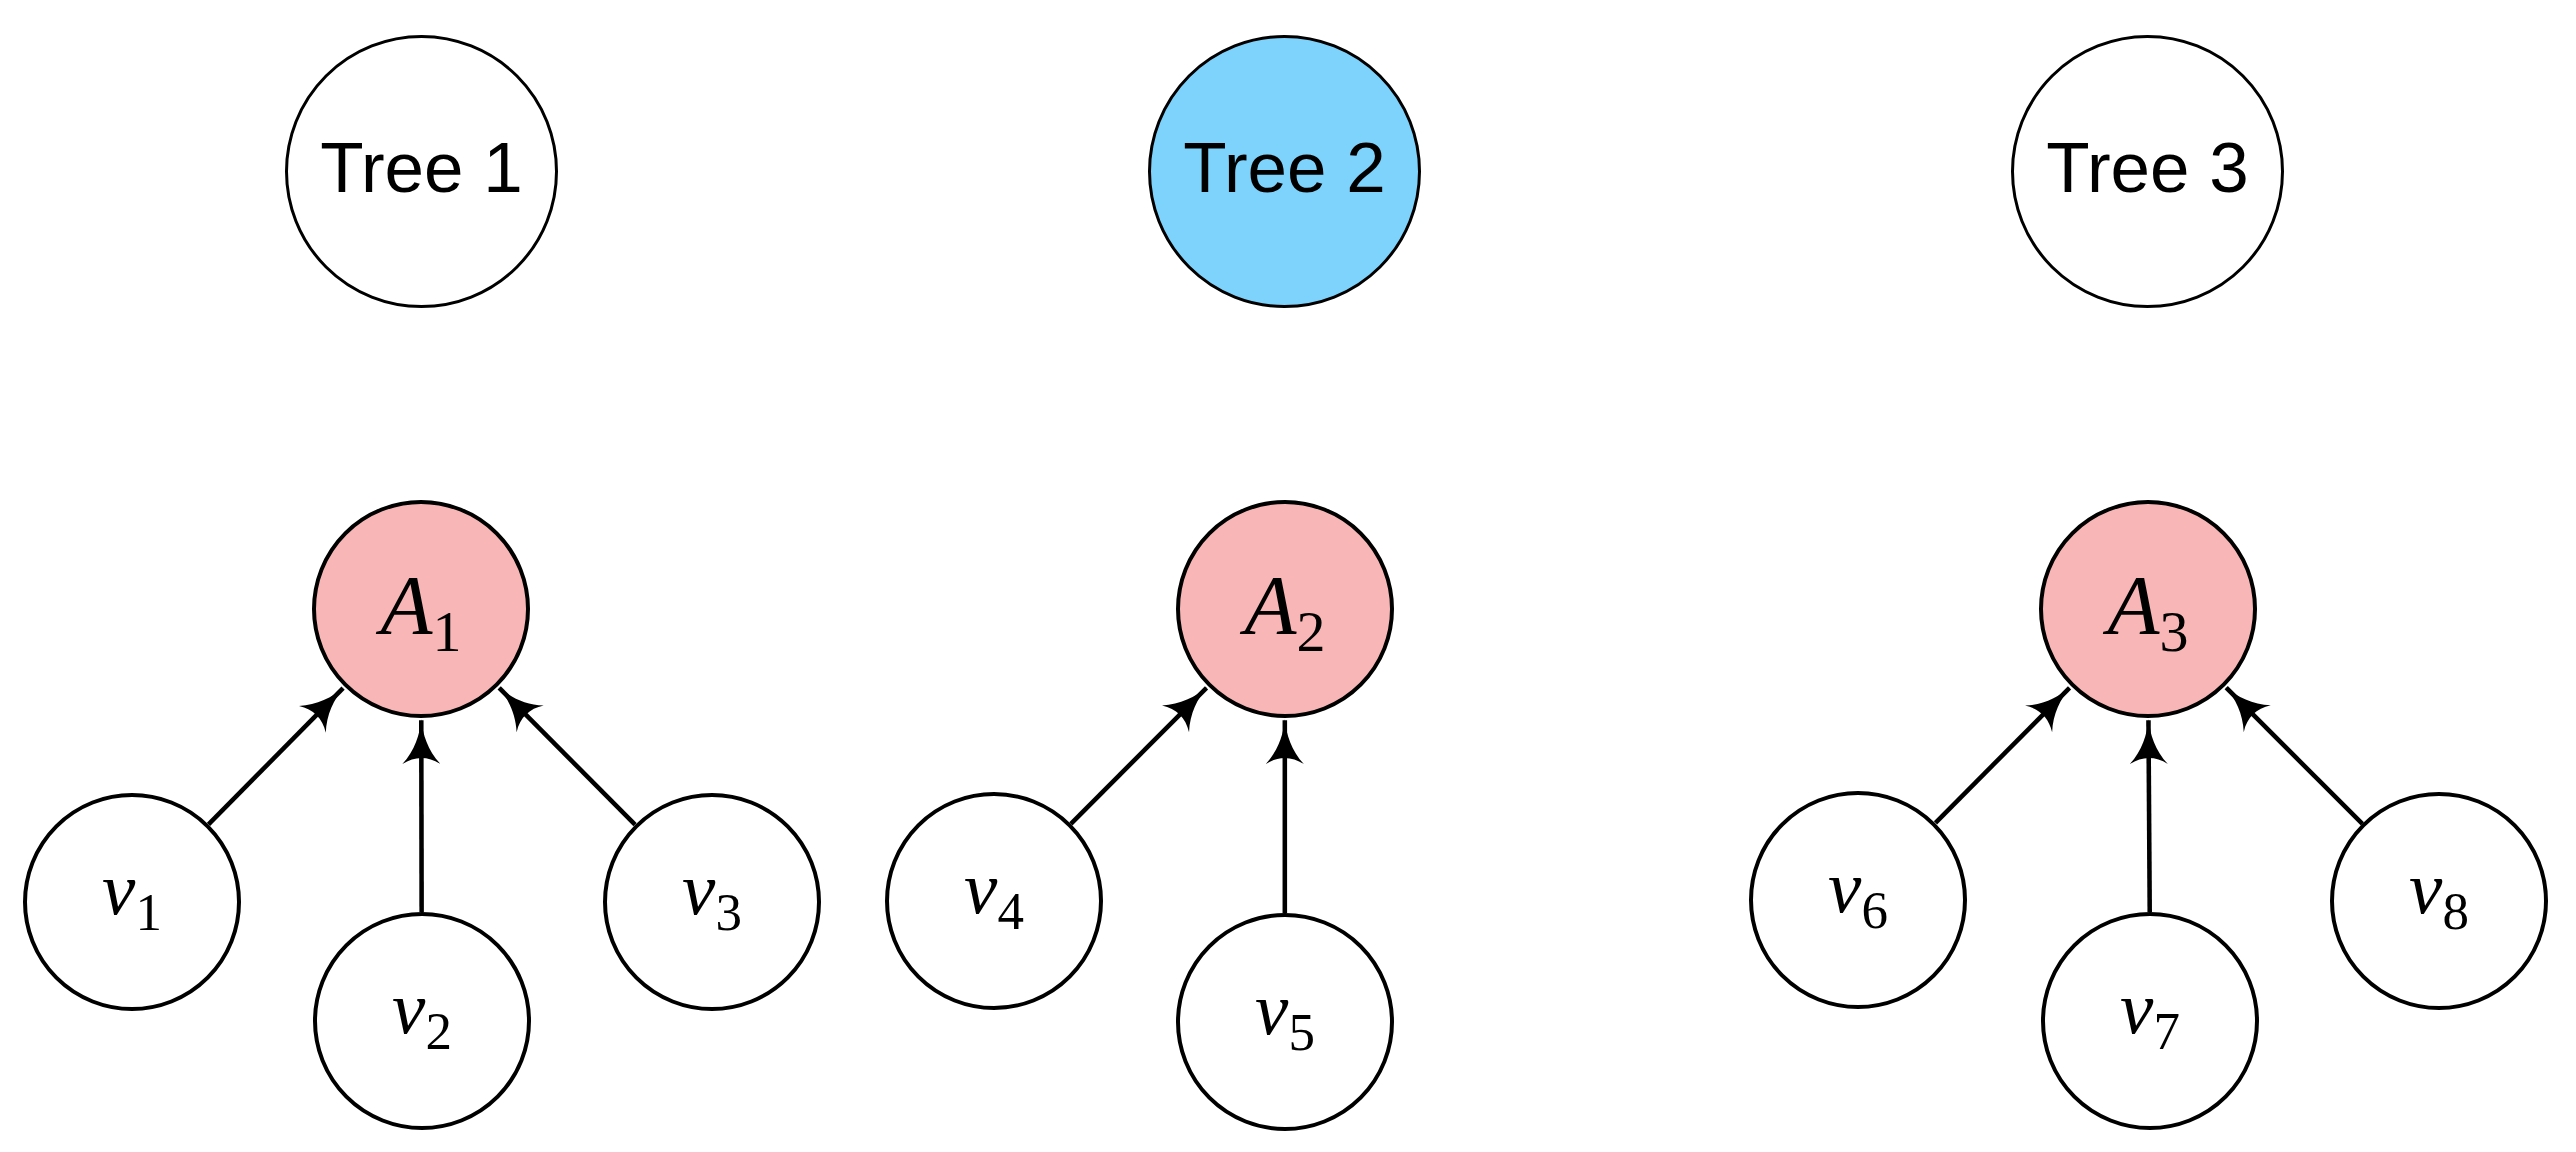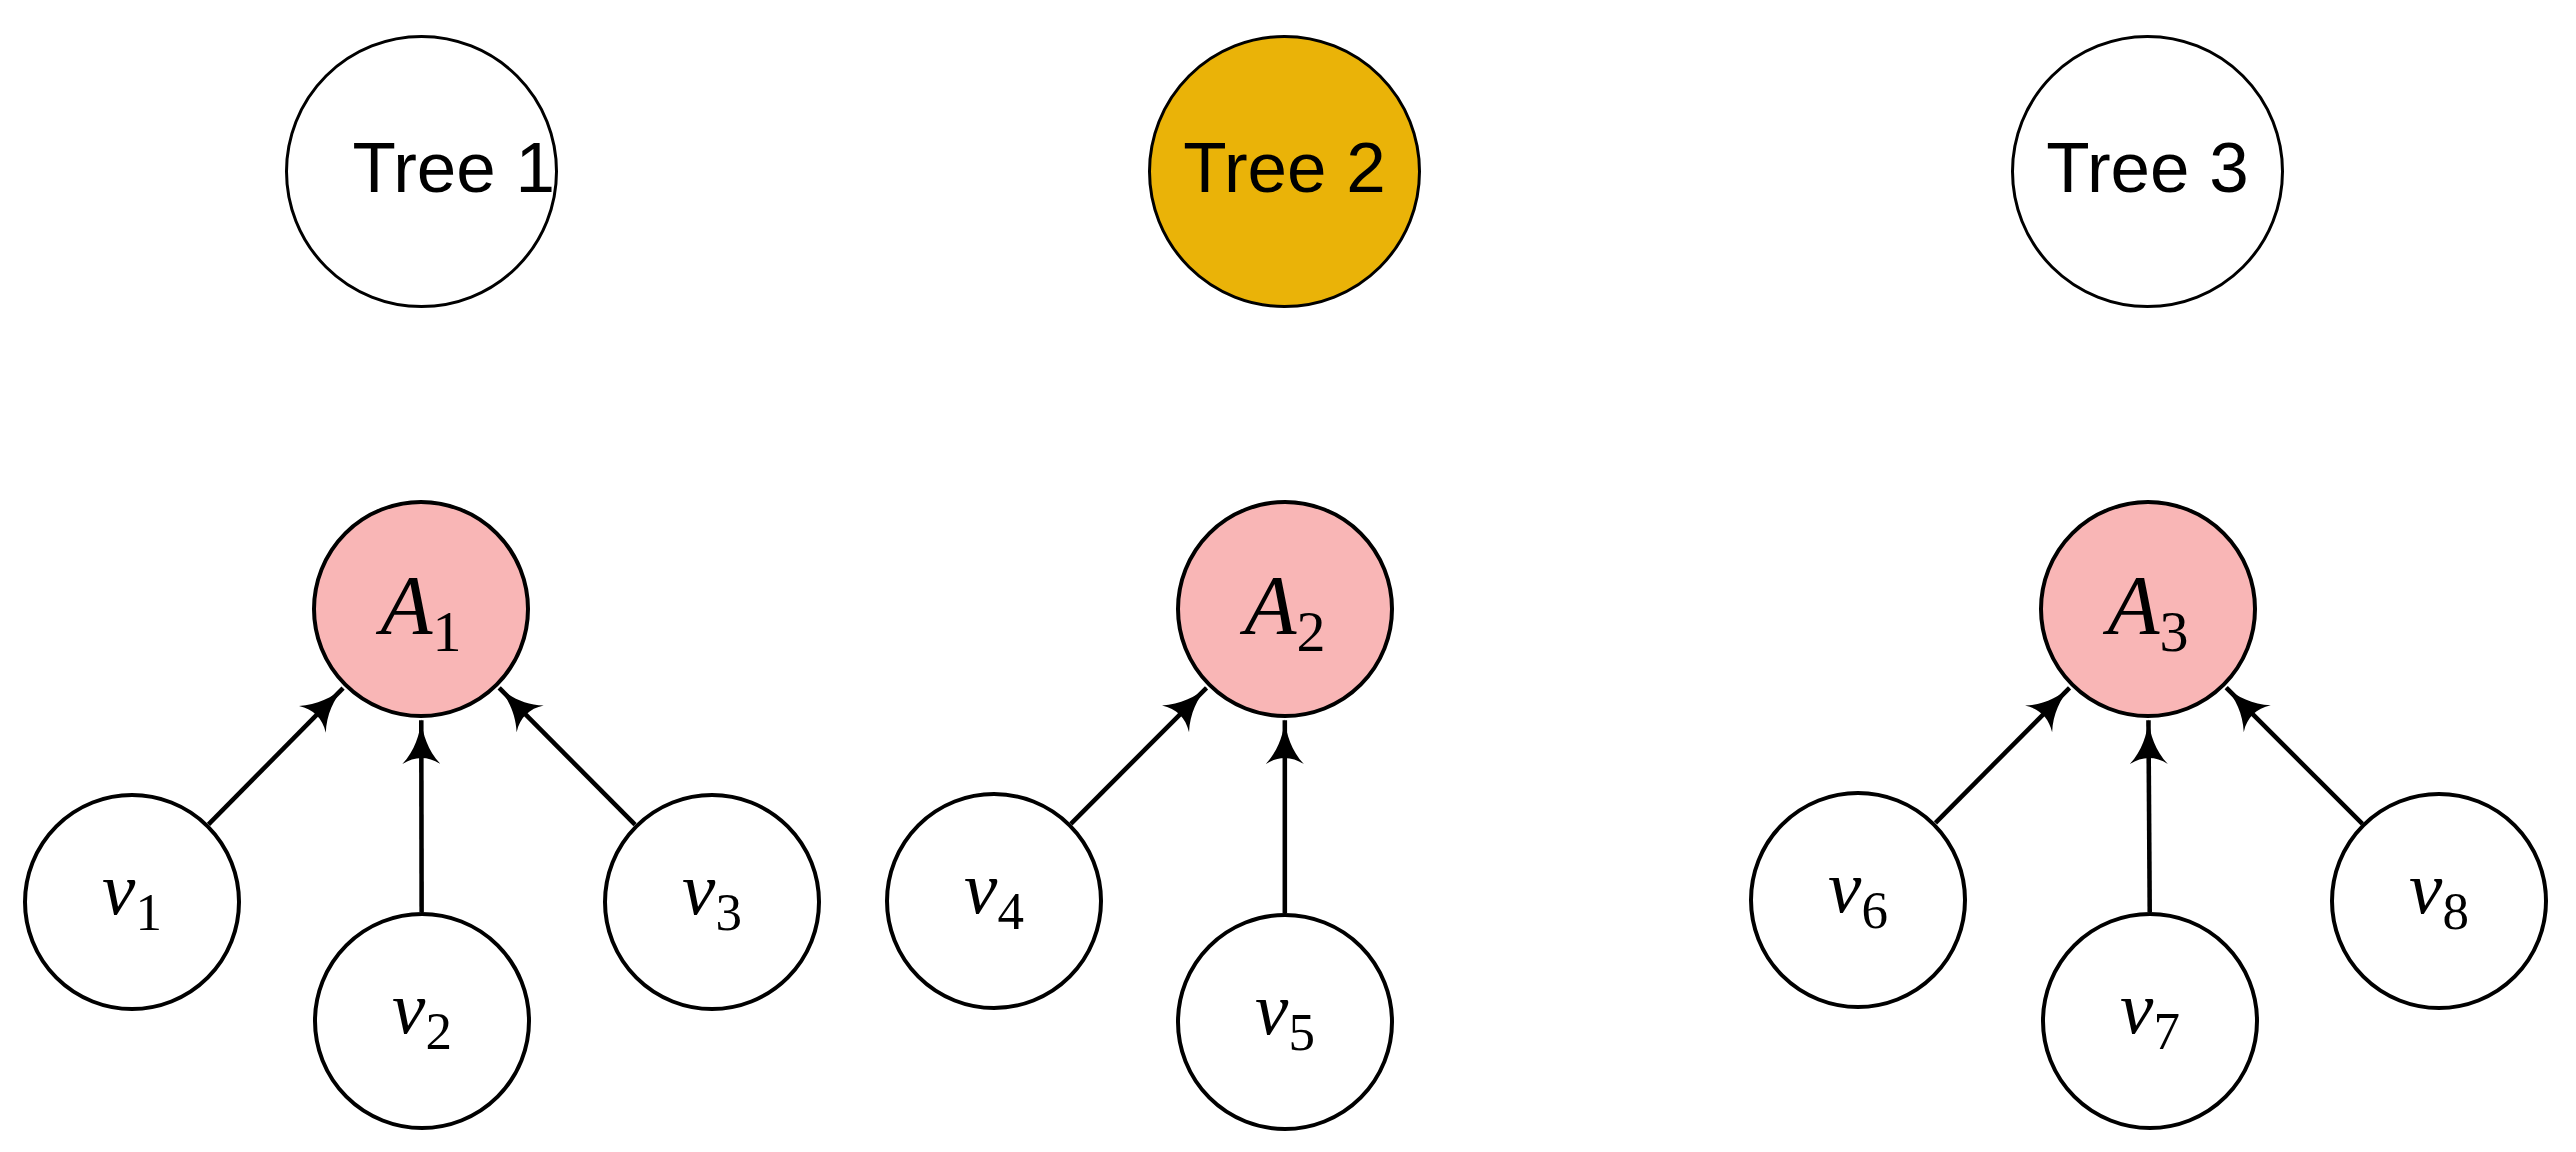--- a/index.html
+++ b/index.html
@@ -62,21 +62,21 @@
 
   .a-circle .label { transform: translateY(-3.6px); }
   .a-circle .math { font-size: 85px; }
   .a-circle .sub  { font-size: 58px; transform: translateY(0.28em); }
 
   .v-circle .label { transform: translateY(-13.6px); }
   .v-circle .math { font-size: 75px; }
   .v-circle .sub  { font-size: 53px; transform: translateY(0.30em); }
 
   
-  #t1 { left: 285px;  top: 35px; justify-content: flex-end; }
+  #t1 { left: 285px;  top: 35px; }
   #t2 { left: 1148px; top: 35px; }
   #t3 { left: 2011px; top: 35px; }
 
   #a1 { left: 312px;  top: 500px; }
   #a2 { left: 1176px; top: 500px; }
   #a3 { left: 2039px; top: 500px; }
 
   #v1 { left: 23px;   top: 793px; }
   #v2 { left: 313px;  top: 912px; }
   #v3 { left: 603px;  top: 793px; }
@@ -119,21 +119,21 @@
     </div>
     <div class="node v-circle" id="v2" style="background: rgb(255, 255, 255);">
       <span class="label"><span class="math">v</span><span class="sub">2</span></span>
     </div>
     <div class="node v-circle" id="v3" style="background: rgb(255, 255, 255);">
       <span class="label"><span class="math">v</span><span class="sub">3</span></span>
     </div>
   </div>
 
   <div>
-    <div class="node tree-circle" id="t2" style="background: #eab308;">
+    <div class="node tree-circle" id="t2" style="background: #7dd3fc;">
       <span class="label">Tree 2</span>
     </div>
     <div class="node a-circle" id="a2" style="background: rgb(249, 182, 182);">
       <span class="label"><span class="math">A</span><span class="sub">2</span></span>
     </div>
     <div class="node v-circle" id="v4" style="background: rgb(255, 255, 255);">
       <span class="label"><span class="math">v</span><span class="sub">4</span></span>
     </div>
     <div class="node v-circle" id="v5" style="background: rgb(255, 255, 255);">
       <span class="label"><span class="math">v</span><span class="sub">5</span></span>

